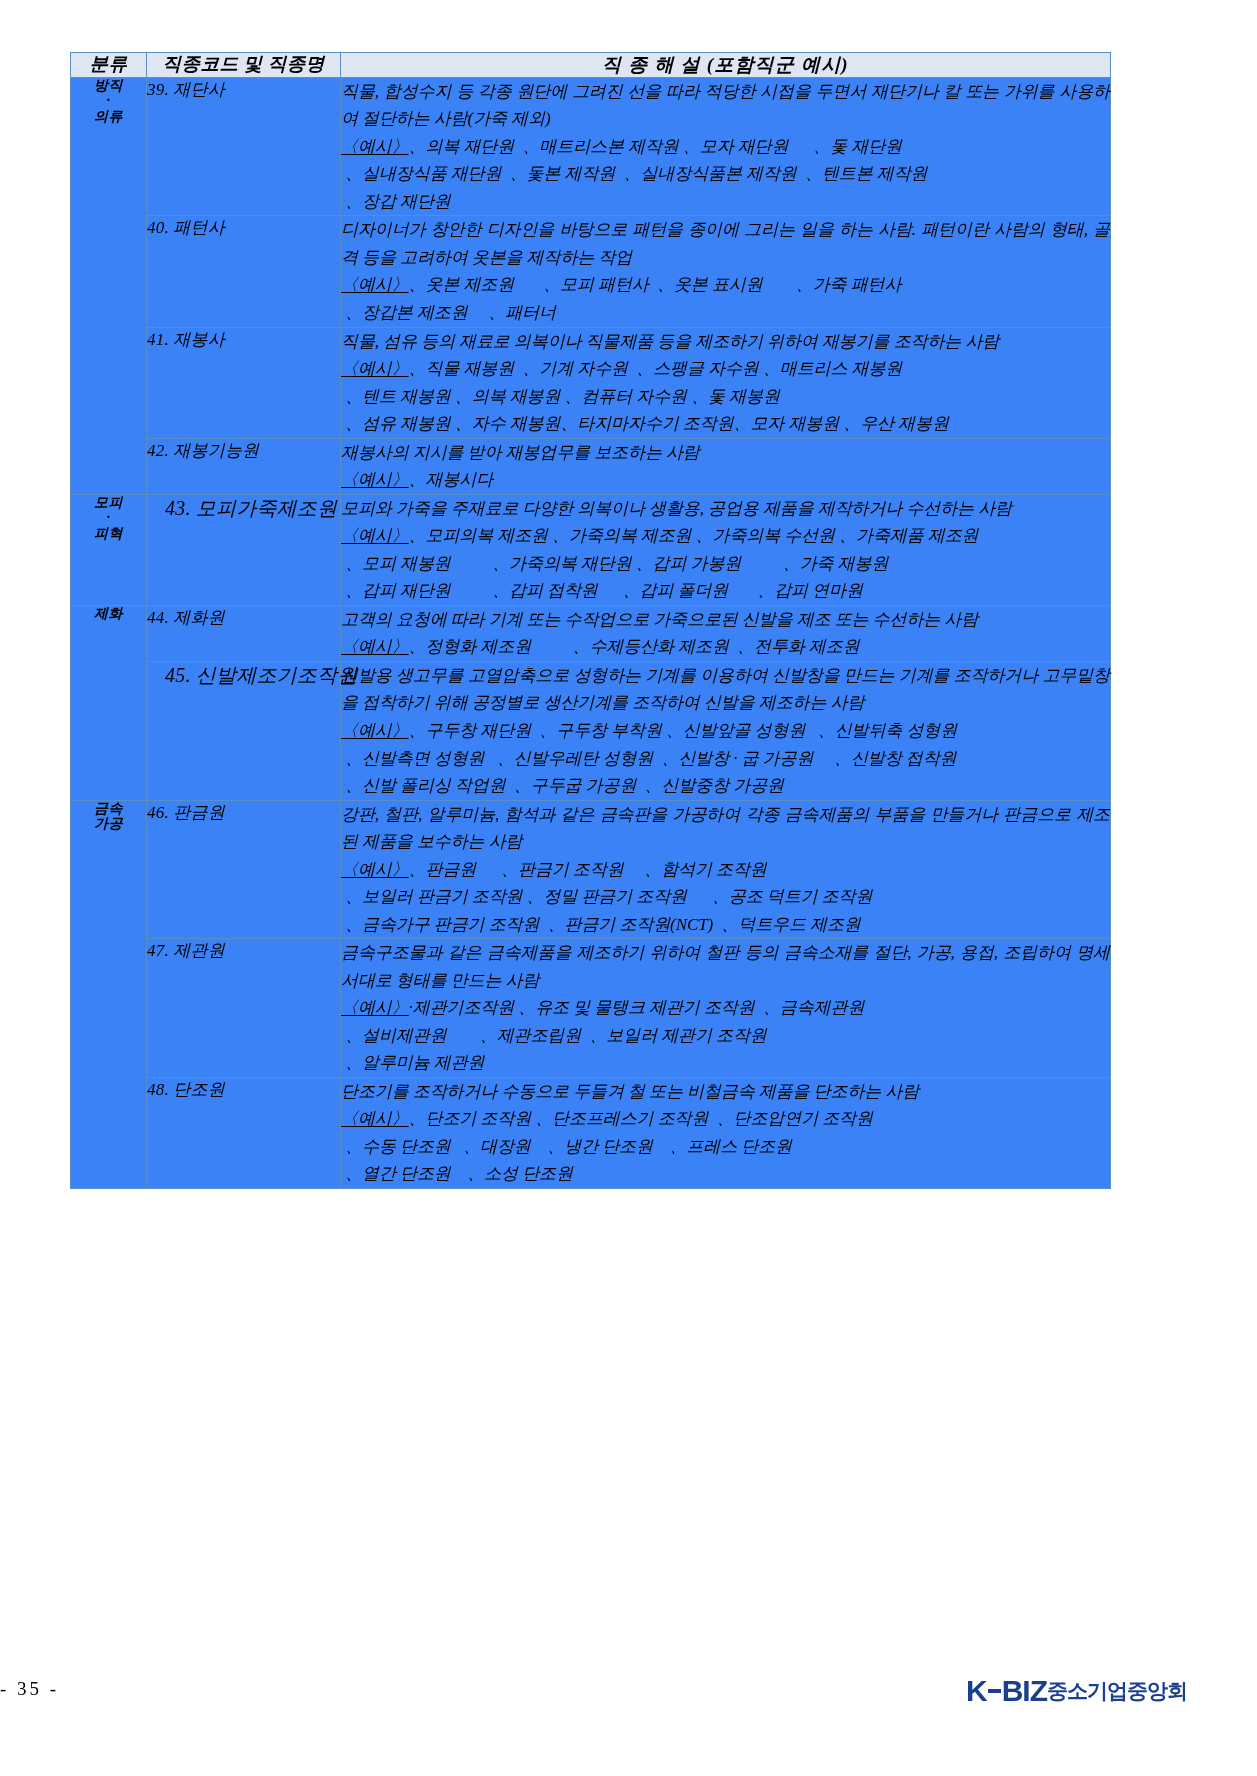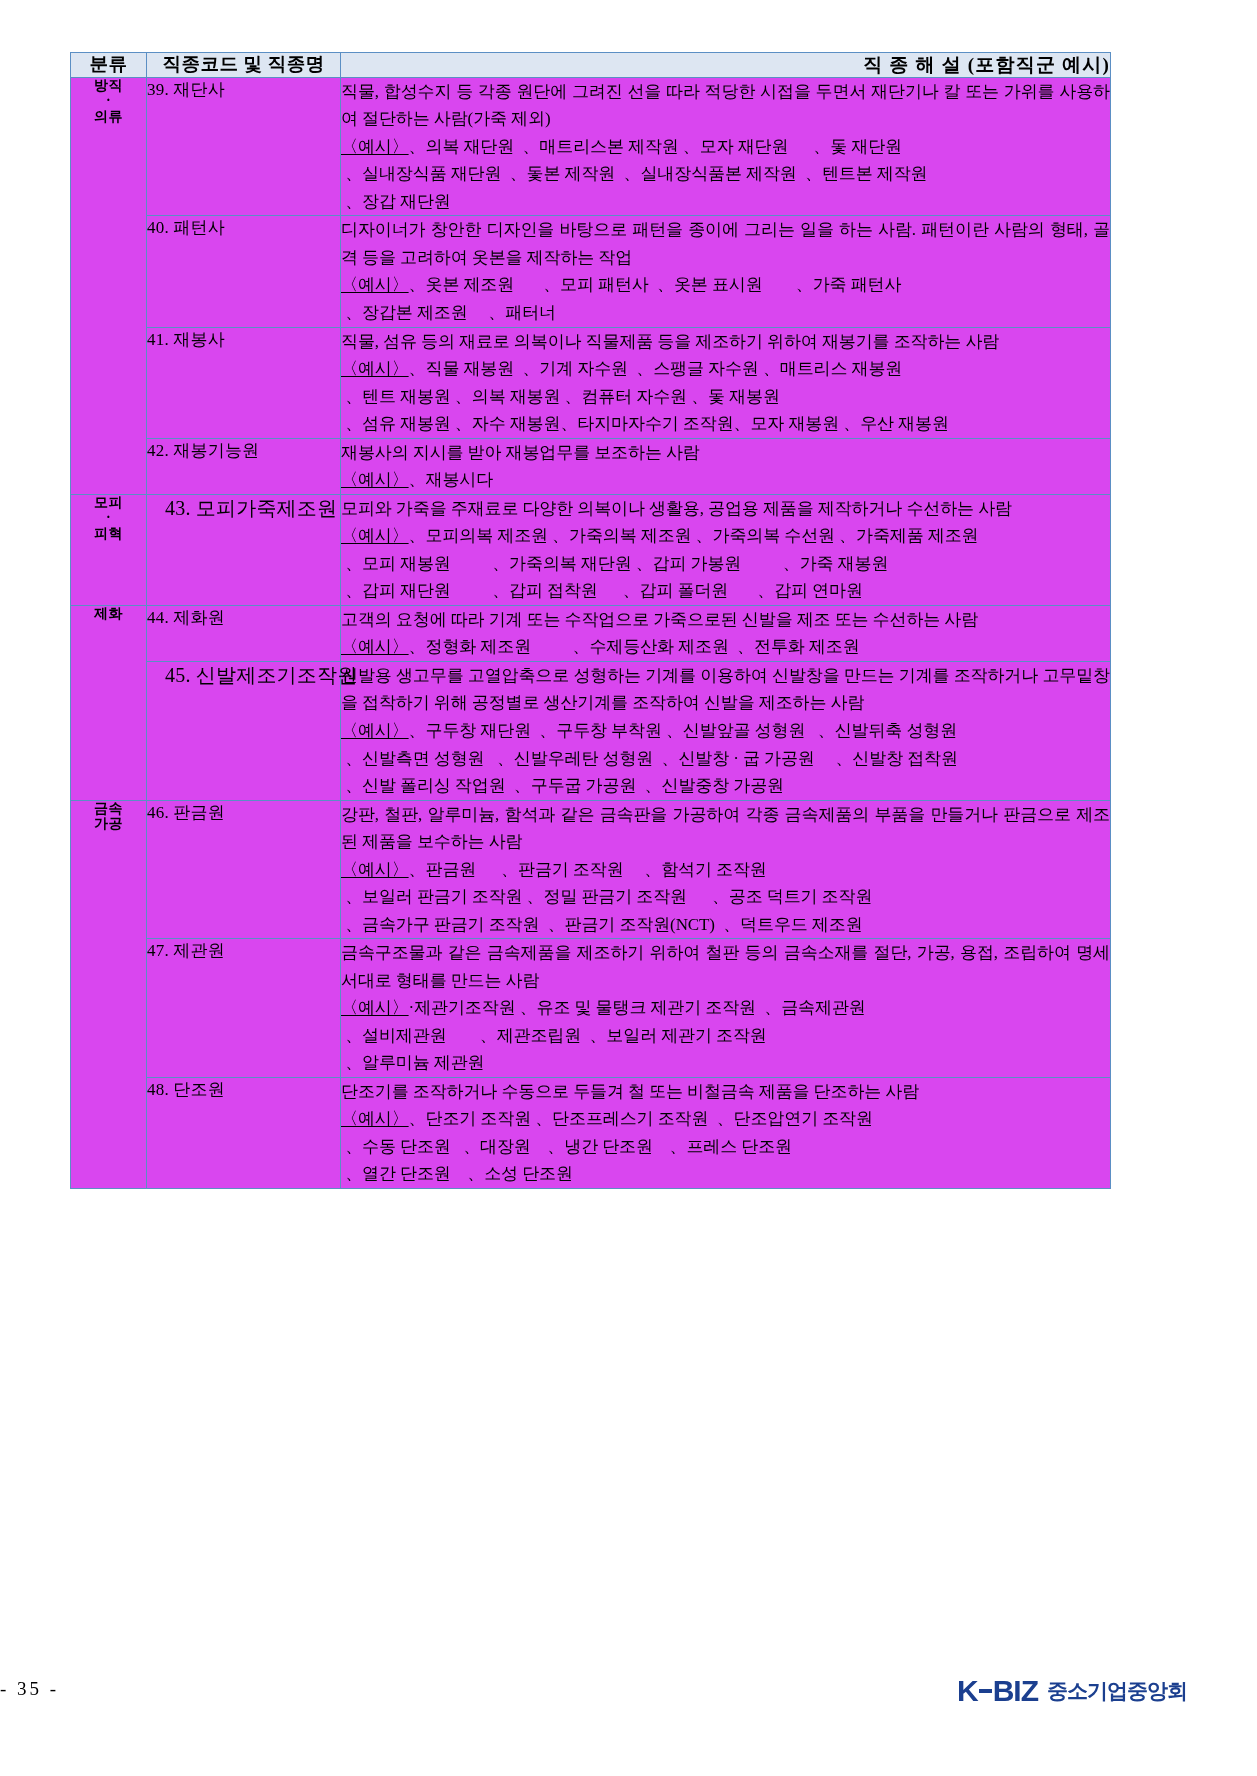--- a/index.html
+++ b/index.html
@@ -23,21 +23,22 @@
     height: 1776px;
     box-sizing: border-box;
     padding: 52px 70px 0 70px;
   }
 
   
   table.spec {
     border-collapse: collapse;
     width: 1040px;
     table-layout: fixed;
-    background: #d946ef;
+    background: #3b82f6;
+    font-style: italic;
   }
 
   table.spec col.c-group { width: 76px; }
   table.spec col.c-code  { width: 194px; }
   table.spec col.c-desc  { width: 770px; }
 
   table.spec th,
   table.spec td {
     border: 1px solid #5b8fc4;
     vertical-align: top;
@@ -48,21 +49,21 @@
   thead th {
     background: #dde6f2;
     text-align: center;
     font-weight: bold;
     font-size: 18.5px;
     letter-spacing: .5px;
     padding: 7px 2px 8px 2px;
     line-height: 1.25;
     border-color: #5b8fc4;
   }
-  thead th.h-desc { font-size: 19px; letter-spacing: 1.2px; text-align: right; }
+  thead th.h-desc { font-size: 19px; letter-spacing: 1.2px; }
 
   
   td.group {
     text-align: center;
     font-weight: bold;
     font-size: 14px;
     line-height: 1.55;
     vertical-align: middle;
     letter-spacing: .5px;
     padding: 0 2px;
@@ -122,21 +123,20 @@
     font-size: 19px;
     letter-spacing: 3px;
     font-family: "Liberation Serif", serif;
   }
   .brand {
     position: absolute;
     right: 70px;
     top: 0px;
     display: flex;
     align-items: center;
-    gap: 9px;
     white-space: nowrap;
   }
   .brand .kbiz {
     font-family: "Liberation Sans", sans-serif;
     font-weight: bold;
     font-size: 30px;
     color: #1b3f8f;
     letter-spacing: -1px;
   }
   .brand .kbiz .dash {

